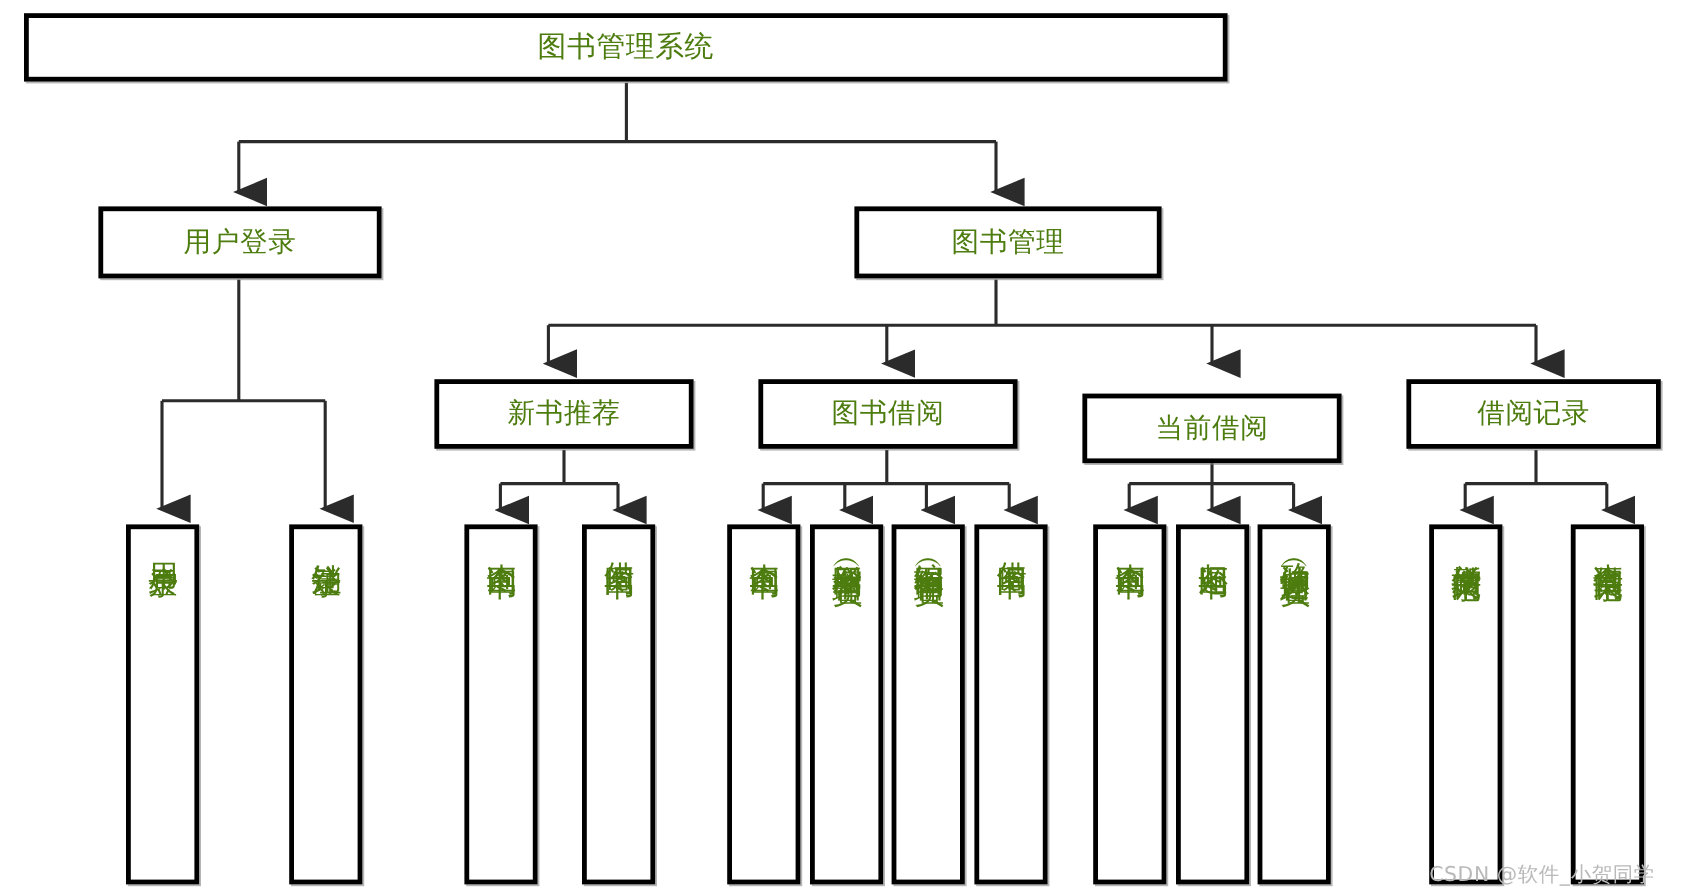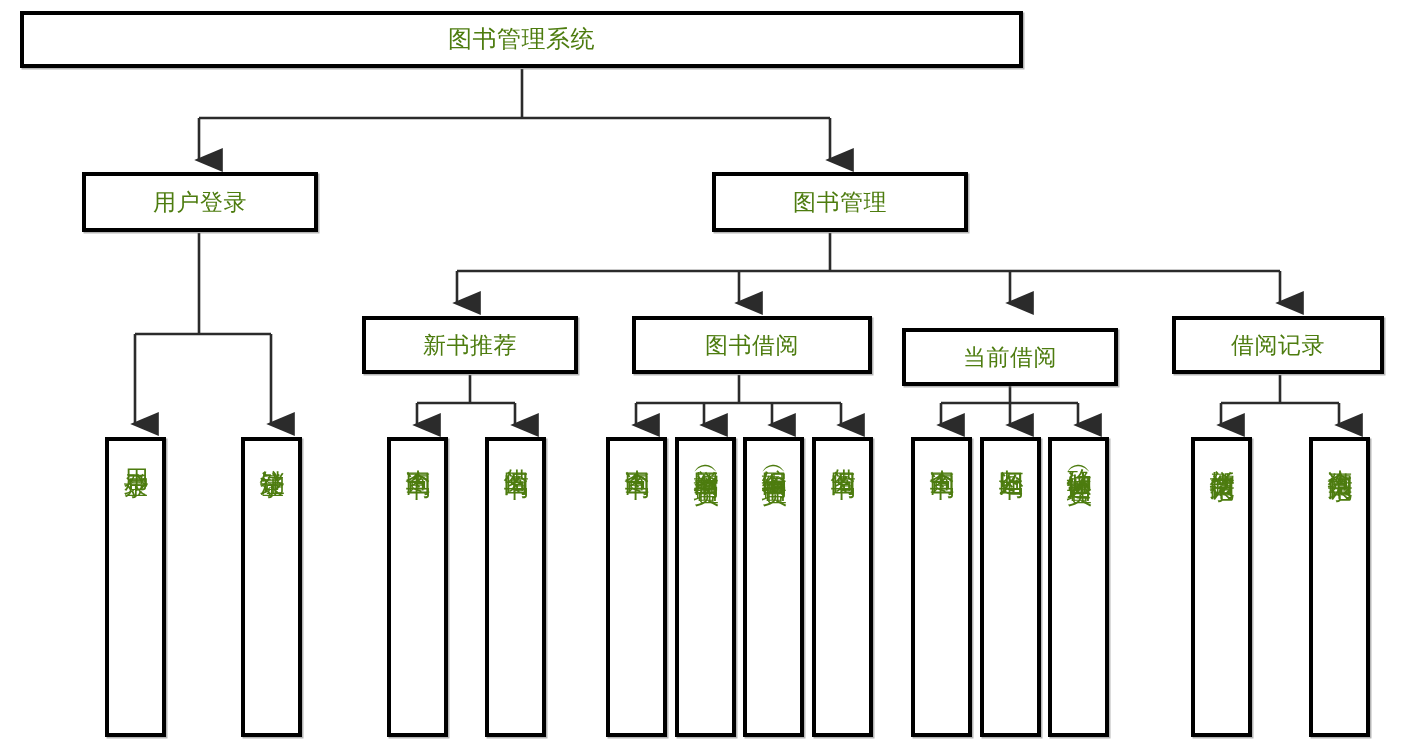--- a/index.html
+++ b/index.html
@@ -134,21 +134,21 @@
   <div class="node horizontal" style="left:82px; top:172px; width:236px; height:60px;">
     <span class="label">用户登录</span>
   </div>
   <div class="node horizontal" style="left:712px; top:172px; width:256px; height:60px;">
     <span class="label">图书管理</span>
   </div>
 
   <div class="node horizontal" style="left:362px; top:316px; width:216px; height:58px;">
     <span class="label">新书推荐</span>
   </div>
-  <div class="node horizontal" style="left:632px; top:316px; width:240px; height:58px;">
+  <div class="node horizontal" style="left:632px; top:316px; width:216px; height:58px;">
     <span class="label">图书借阅</span>
   </div>
   <div class="node horizontal" style="left:902px; top:328px; width:216px; height:58px;">
     <span class="label">当前借阅</span>
   </div>
   <div class="node horizontal" style="left:1172px; top:316px; width:212px; height:58px;">
     <span class="label">借阅记录</span>
   </div>
 
   <div class="node vertical" style="left:105px; top:437px; width:61px; height:300px;">
@@ -188,14 +188,17 @@
     <span class="label">确认归还（管理员）</span>
   </div>
 
   <div class="node vertical" style="left:1191px; top:437px; width:61px; height:300px;">
     <span class="label">新增借阅记录</span>
   </div>
   <div class="node vertical" style="left:1309px; top:437px; width:61px; height:300px;">
     <span class="label">查询借阅记录</span>
   </div>
 
+  <div class="watermark" style="left:1191px; top:717px;">
+    <span>CSDN @软件_小贺同学</span>
+  </div>
 
 </div>
 
 </body></html>

